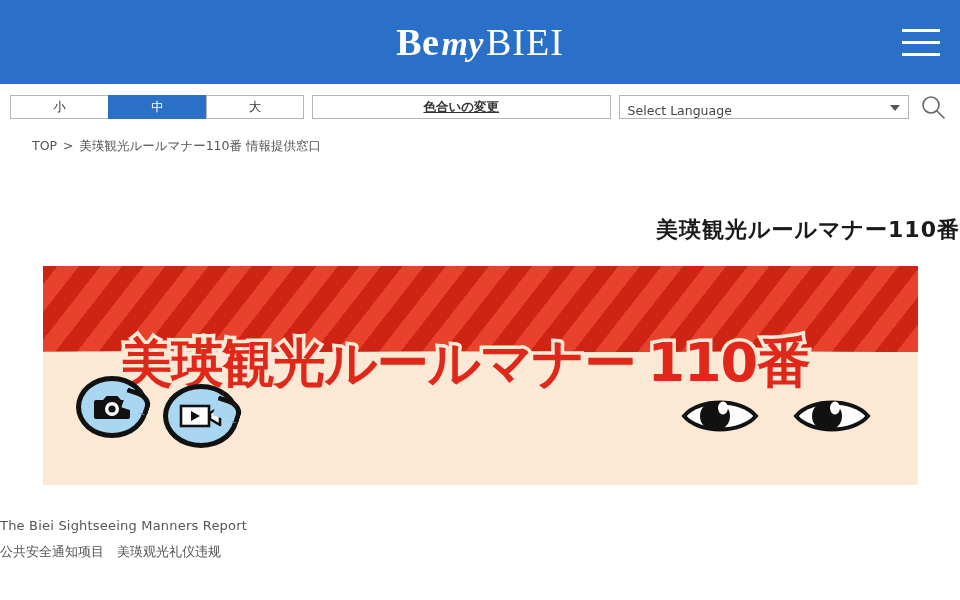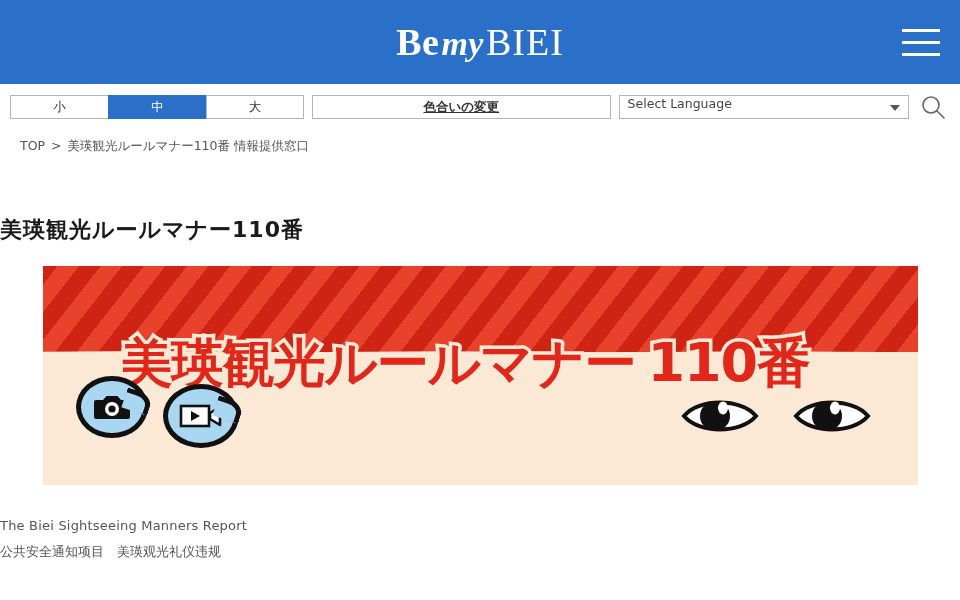--- a/index.html
+++ b/index.html
@@ -85,21 +85,21 @@
     text-decoration: underline;
     font-family: "DejaVu Sans", sans-serif;
     font-weight: bold;
   }
 
   .lang-select {
     margin-left: 8px;
     width: 296px; height: 24px;
     border: 1px solid #b5b5b5;
     background: #ffffff;
-    display: flex; align-items: flex-start;
+    display: flex; align-items: flex-end;
     padding: 0 8px;
     cursor: pointer;
     position: relative;
   }
   .lang-select .lang-label {
     font-size: 12.5px; color: #444;
     font-family: "DejaVu Sans", sans-serif;
   }
   .caret {
     position: absolute; right: 8px; top: 50%;
@@ -112,33 +112,33 @@
 
   .search-icon-btn {
     margin-left: 8px;
     width: 34px; height: 34px;
     display: flex; align-items: center; justify-content: center;
     cursor: pointer;
   }
 
   
   .breadcrumb {
-    padding: 8px 0 0 20px;
+    padding: 8px 0 0 32px;
     font-size: 12.5px;
     color: #555;
     font-family: "DejaVu Sans", sans-serif;
     white-space: nowrap;
   }
   .breadcrumb .crumb-sep { padding: 0 6px; }
   .breadcrumb .crumb-top { color: #555; cursor: pointer; }
 
   
   .page-title {
     margin-top: 60px;
-    text-align: left;
+    text-align: right;
     font-size: 22px;
     font-weight: 700;
     color: #1a1a1a;
     font-family: "DejaVu Sans", sans-serif;
     letter-spacing: 1px;
   }
 
   
   .banner-wrap {
     margin: 21px auto 0 auto;

